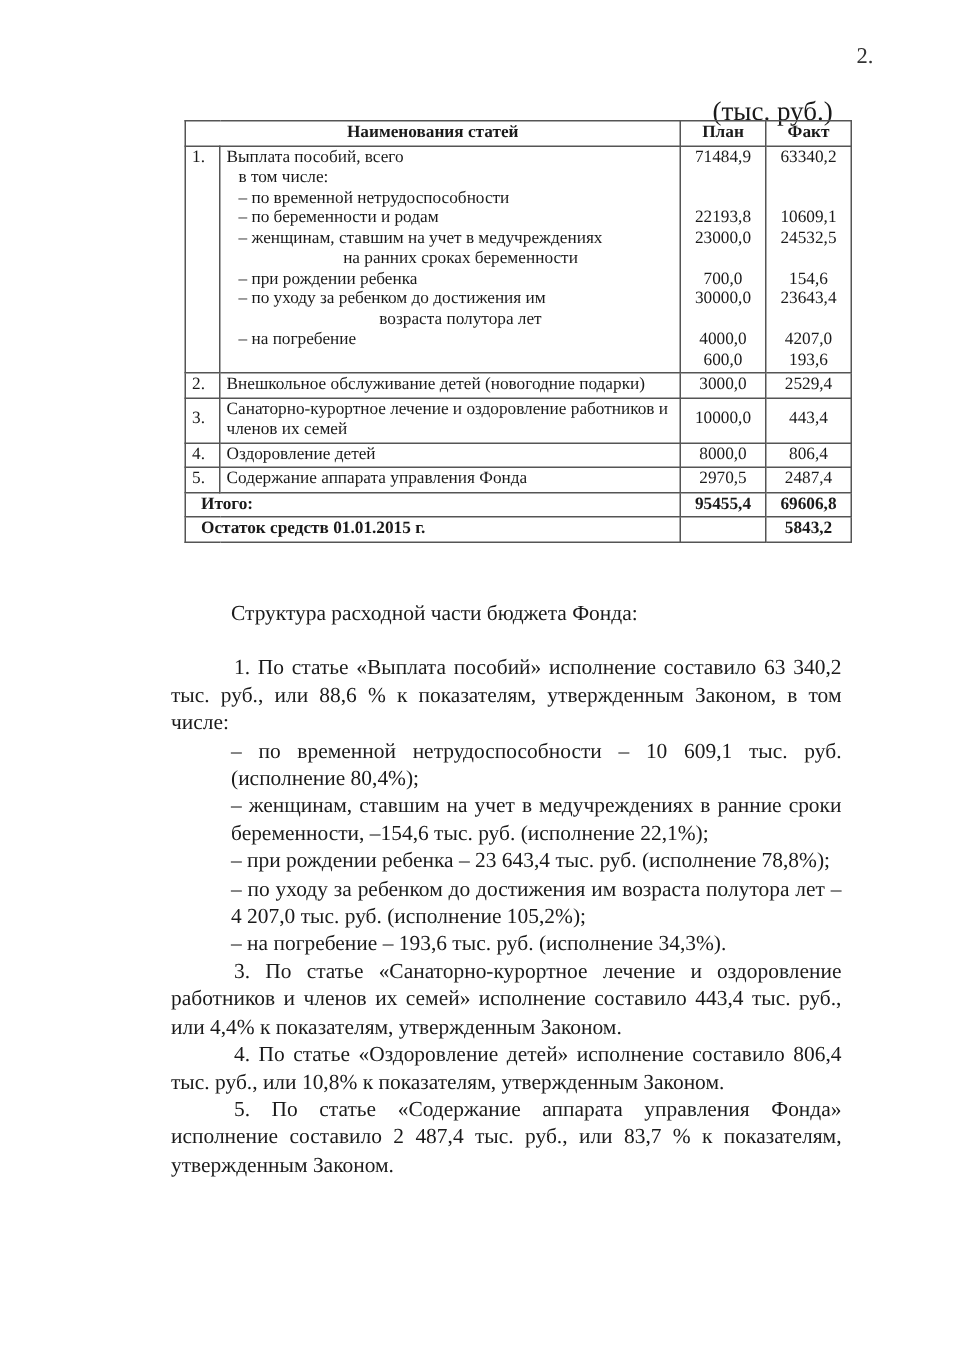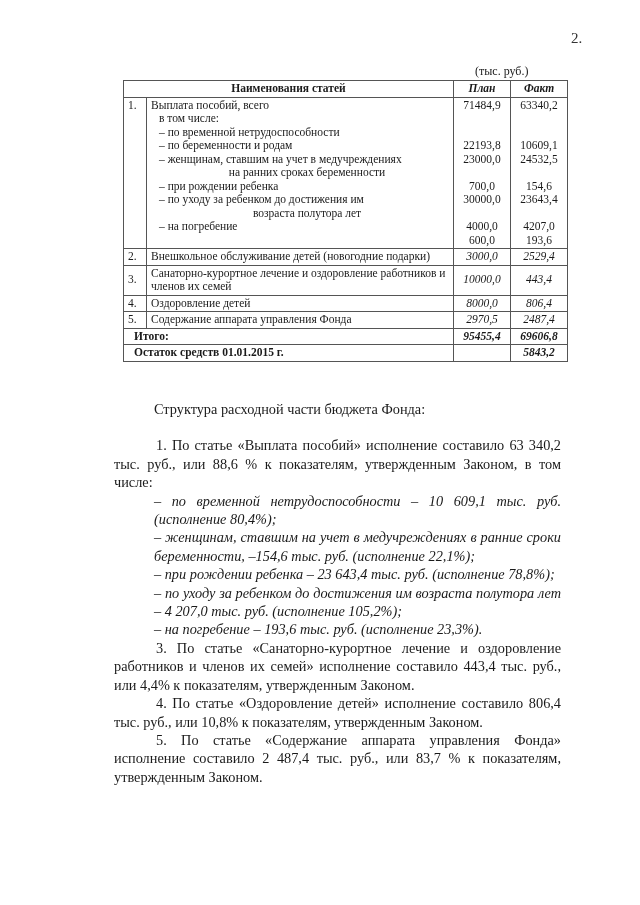--- a/index.html
+++ b/index.html
@@ -7,21 +7,21 @@
     width: 640px; height: 905px; position: relative; overflow: hidden;
     font-family: "Liberation Serif", "DejaVu Serif", serif;
     color: #1a1a1a;
   }
   .page-number {
     position: absolute; left: 571px; top: 30px;
     font-size: 15px; color: #333;
   }
   .units {
     position: absolute; left: 475px; top: 64px;
-    font-size: 12px;
+    font-size: 18px;
   }
   table.budget {
     position: absolute; left: 123px; top: 80px;
     width: 445px;
     border-collapse: collapse;
     font-size: 11.5px;
     line-height: 13.5px;
   }
   table.budget td, table.budget th {
     border: 1px solid #555;
@@ -31,33 +31,33 @@
   }
   table.budget th { font-weight: bold; text-align: center; font-size: 11.5px; }
   .col-num { width: 14px; text-align: left; }
   .col-plan { width: 48px; text-align: right; }
   .col-fact { width: 48px; text-align: right; }
   .col-name { }
   .sub { display: block; padding-left: 8px; }
   .sub.indent2 { padding-left: 14px; text-align: center; }
   .valbox span { display: block; text-align: center; }
   .mid { vertical-align: middle !important; }
-  .center { text-align: center !important; font-style: italic; }
+  .center { text-align: center !important; }
   .bold { font-weight: bold; }
   .total-label { padding-left: 10px !important; }
 
   .body-text {
     position: absolute; left: 114px; top: 400px; width: 447px;
     font-size: 14.3px; line-height: 18.4px;
     text-align: justify;
   }
   .body-text p { margin: 0; }
   .heading { margin-left: 40px !important; margin-bottom: 18px !important; }
   .indent { text-indent: 42px; }
-  .dash { padding-left: 40px; font-style: italic; }
+  .dash { padding-left: 40px; }
 </style>
 </head>
 <body>
 
 <div class="page-number">2.</div>
 <div class="units">(тыс. руб.)</div>
 
 <table class="budget">
   <tbody>
       <tr>
@@ -143,17 +143,17 @@
 </tbody>
   </table>
 
 <div class="body-text">
   <p class="heading">Структура расходной части бюджета Фонда:</p>
   <p class="indent">1. По статье «Выплата пособий» исполнение составило 63 340,2 тыс. руб., или 88,6 % к показателям, утвержденным Законом, в том числе:</p>
   <p class="dash">– по временной нетрудоспособности – 10 609,1 тыс. руб. (исполнение 80,4%);</p>
   <p class="dash">– женщинам, ставшим на учет в медучреждениях в ранние сроки беременности, –154,6 тыс. руб. (исполнение 22,1%);</p>
   <p class="dash">– при рождении ребенка – 23 643,4 тыс. руб. (исполнение 78,8%);</p>
   <p class="dash">– по уходу за ребенком до достижения им возраста полутора лет – 4 207,0 тыс. руб. (исполнение 105,2%);</p>
-  <p class="dash">– на погребение – 193,6 тыс. руб. (исполнение 23,3%).</p>
+  <p class="dash">– на погребение – 193,6 тыс. руб. (исполнение 34,3%).</p>
   <p class="indent">3. По статье «Санаторно-курортное лечение и оздоровление работников и членов их семей» исполнение составило 443,4 тыс. руб., или 4,4% к показателям, утвержденным Законом.</p>
   <p class="indent">4. По статье «Оздоровление детей» исполнение составило 806,4 тыс. руб., или 10,8% к показателям, утвержденным Законом.</p>
   <p class="indent">5. По статье «Содержание аппарата управления Фонда» исполнение составило 2 487,4 тыс. руб., или 83,7 % к показателям, утвержденным Законом.</p>
 </div>
 
 </body></html>

